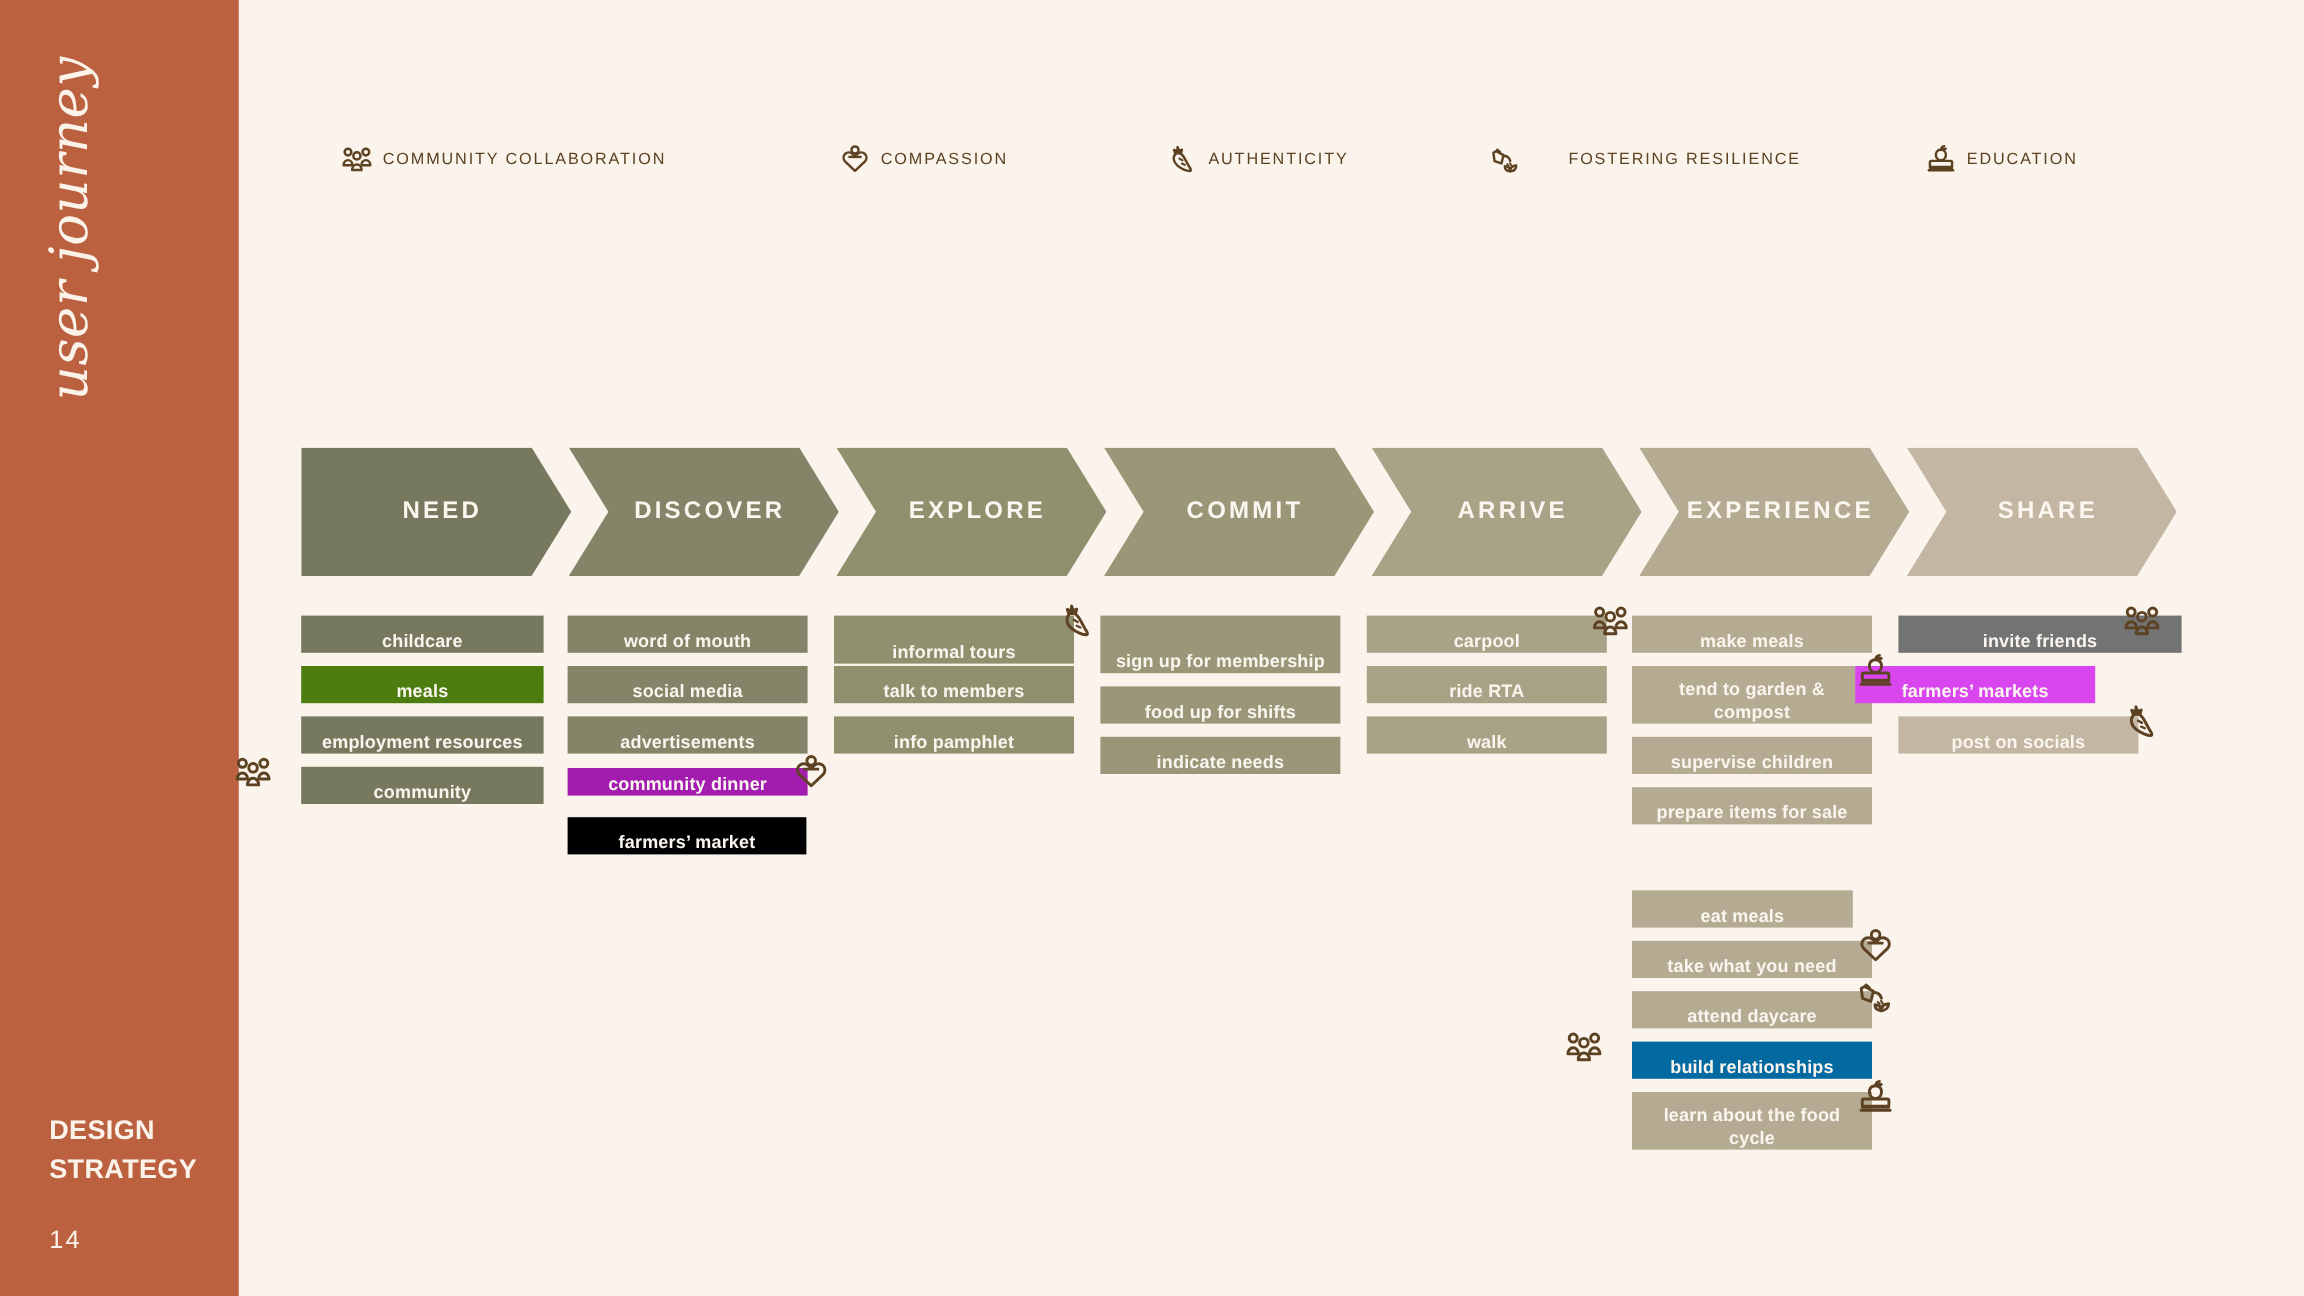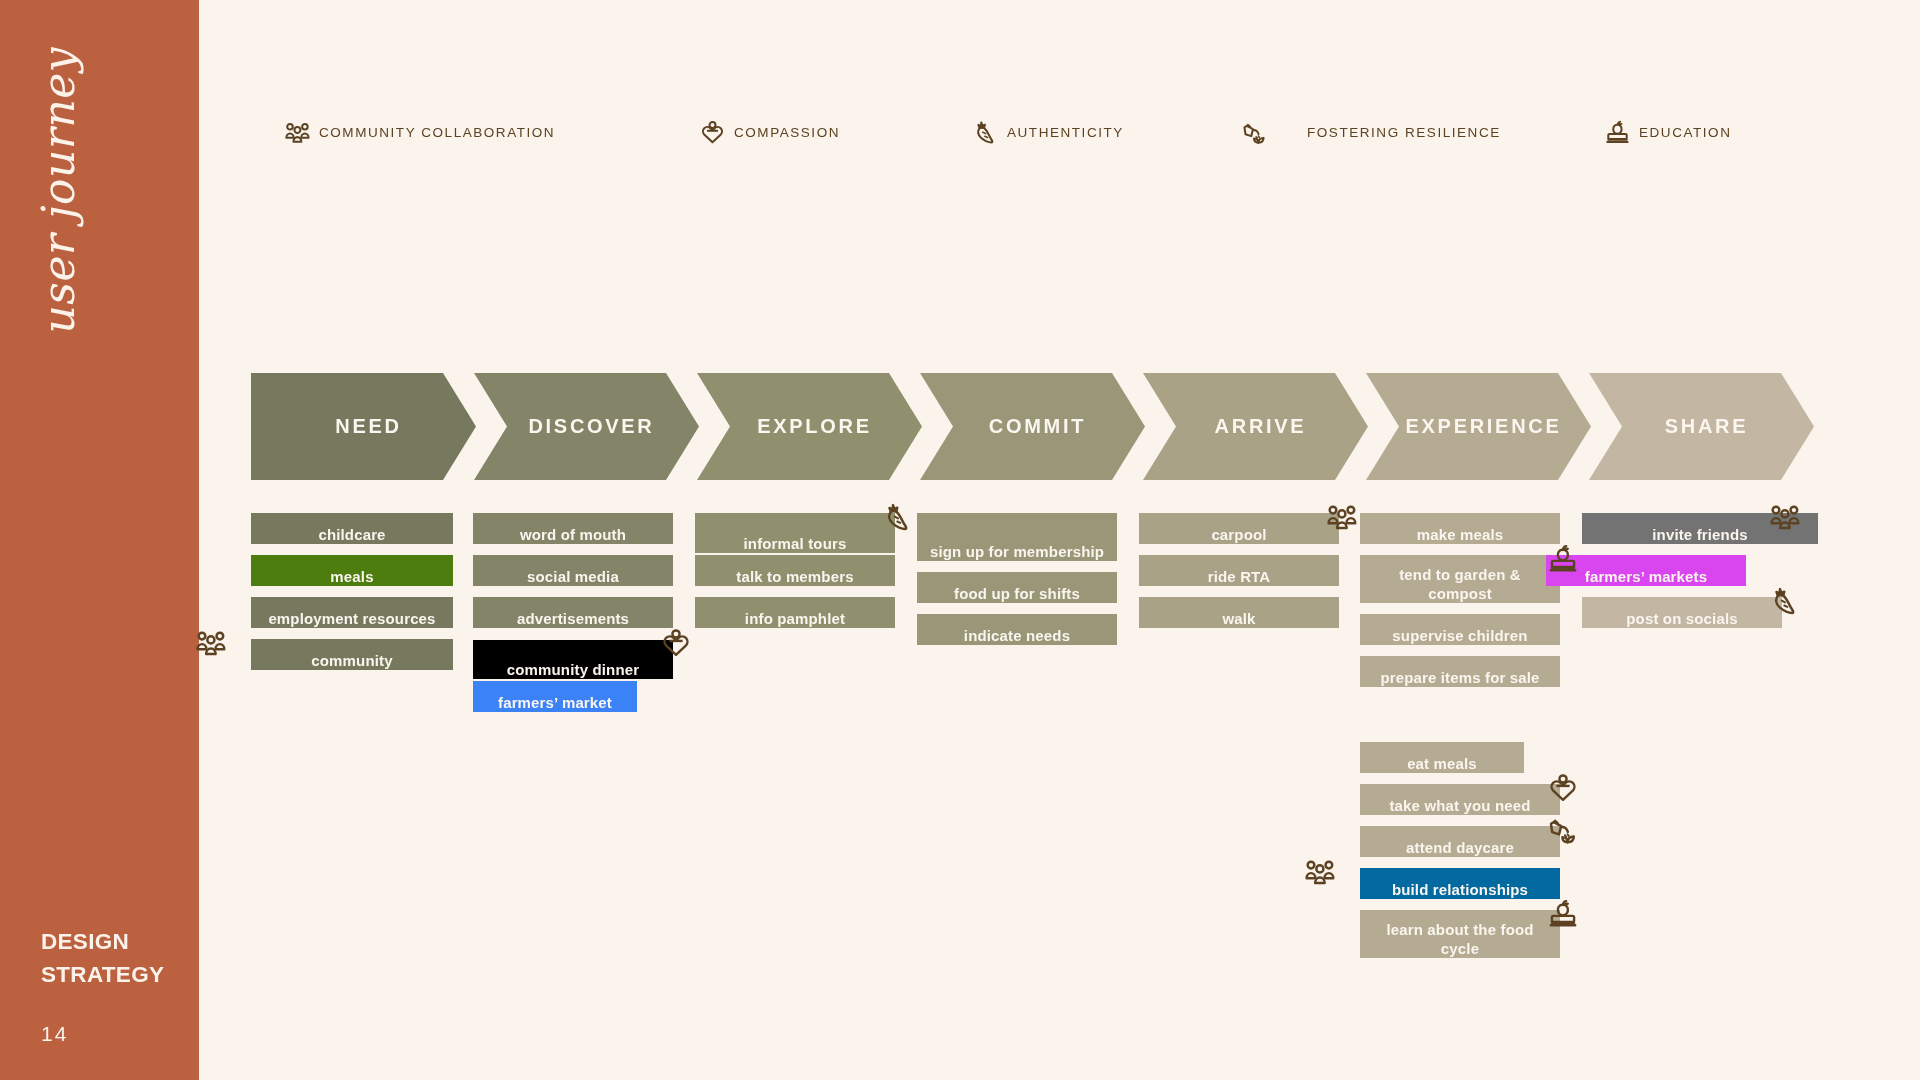--- a/index.html
+++ b/index.html
@@ -194,31 +194,31 @@
       </div>
       <div class="jbox" style="left: 473px; top: 513px; width: 200px; height: 31px; background: rgb(132, 133, 104);">
         <span>word of mouth</span>
       </div>
       <div class="jbox" style="left: 473px; top: 555px; width: 200px; height: 31px; background: rgb(132, 133, 104);">
         <span>social media</span>
       </div>
       <div class="jbox" style="left: 473px; top: 597px; width: 200px; height: 31px; background: rgb(132, 133, 104);">
         <span>advertisements</span>
       </div>
-      <div class="jbox" style="left: 473px; top: 640px; width: 200px; height: 39px; background: #000000;">
+      <div class="jbox" style="left: 473px; top: 640px; width: 200px; height: 23px; background: #a21caf;">
         <span>community dinner</span>
       </div>
       <div class="badge" style="left: 661px; top: 628px;">
         <svg class="licon" width="30" height="30" viewBox="0 0 26 26" aria-hidden="true">
       <circle cx="13" cy="5.2" r="3.1" fill="none" stroke="#5c4222" stroke-width="2.1"></circle>
       <path d="M13 23.2 L4.3 15.0 a4.6 4.6 0 0 1 6.5 -6.5 L13 10.7 L15.2 8.5 a4.6 4.6 0 0 1 6.5 6.5 Z" fill="none" stroke="#5c4222" stroke-width="2.1" stroke-linejoin="round"></path>
       <path d="M7.3 11.2 L18.7 11.2" stroke="#5c4222" stroke-width="2.1" fill="none"></path>
         </svg>
       </div>
-      <div class="jbox" style="left: 473px; top: 681px; width: 164px; height: 31px; background: #3b82f6;">
+      <div class="jbox" style="left: 473px; top: 681px; width: 199px; height: 31px; background: #000000;">
         <span>farmers’ market</span>
       </div>
       <div class="jbox" style="left: 695px; top: 513px; width: 200px; height: 40px; background: rgb(144, 144, 111);">
         <span>informal tours</span>
       </div>
       <div class="badge" style="left: 883px; top: 502px;">
         <svg class="licon" width="30" height="30" viewBox="0 0 26 26" aria-hidden="true">
       <path d="M8.6 2.6 L8.6 6.3 L5.6 5.1 L6.6 8.0 L11.6 8.0 L12.4 4.9 L10.0 6.0 Z" fill="none" stroke="#5c4222" stroke-width="2.1" stroke-linejoin="round"></path>
       <path d="M7.0 8.3 C4.2 11.3 5.0 15.8 8.6 18.8 C12.0 21.6 17.0 23.4 19.4 23.4 C20.4 23.4 20.3 22.0 19.2 20.4 C17.5 18.0 15.6 13.4 13.6 10.6 C12.2 8.6 9.6 6.9 7.0 8.3 Z" fill="none" stroke="#5c4222" stroke-width="2.1" stroke-linejoin="round"></path>
       <path d="M10.2 12.6 L13.0 14.2 M12.4 16.9 L15.0 18.1" stroke="#5c4222" stroke-width="1.7" fill="none" stroke-linecap="round"></path>
@@ -298,21 +298,21 @@
       <div class="jbox" style="left: 1582px; top: 597px; width: 200px; height: 31px; background: rgb(195, 182, 162);">
         <span>post on socials</span>
       </div>
       <div class="badge" style="left: 1770px; top: 586px;">
         <svg class="licon" width="30" height="30" viewBox="0 0 26 26" aria-hidden="true">
       <path d="M8.6 2.6 L8.6 6.3 L5.6 5.1 L6.6 8.0 L11.6 8.0 L12.4 4.9 L10.0 6.0 Z" fill="none" stroke="#5c4222" stroke-width="2.1" stroke-linejoin="round"></path>
       <path d="M7.0 8.3 C4.2 11.3 5.0 15.8 8.6 18.8 C12.0 21.6 17.0 23.4 19.4 23.4 C20.4 23.4 20.3 22.0 19.2 20.4 C17.5 18.0 15.6 13.4 13.6 10.6 C12.2 8.6 9.6 6.9 7.0 8.3 Z" fill="none" stroke="#5c4222" stroke-width="2.1" stroke-linejoin="round"></path>
       <path d="M10.2 12.6 L13.0 14.2 M12.4 16.9 L15.0 18.1" stroke="#5c4222" stroke-width="1.7" fill="none" stroke-linecap="round"></path>
         </svg>
       </div>
-      <div class="jbox" style="left: 1360px; top: 742px; width: 164px; height: 31px; background: rgb(180, 171, 146);">
+      <div class="jbox" style="left: 1360px; top: 742px; width: 184px; height: 31px; background: rgb(180, 171, 146);">
         <span>eat meals</span>
       </div>
       <div class="jbox" style="left: 1360px; top: 784px; width: 200px; height: 31px; background: rgb(180, 171, 146);">
         <span>take what you need</span>
       </div>
       <div class="badge" style="left: 1548px; top: 773px;">
         <svg class="licon" width="30" height="30" viewBox="0 0 26 26" aria-hidden="true">
       <circle cx="13" cy="5.2" r="3.1" fill="none" stroke="#5c4222" stroke-width="2.1"></circle>
       <path d="M13 23.2 L4.3 15.0 a4.6 4.6 0 0 1 6.5 -6.5 L13 10.7 L15.2 8.5 a4.6 4.6 0 0 1 6.5 6.5 Z" fill="none" stroke="#5c4222" stroke-width="2.1" stroke-linejoin="round"></path>
       <path d="M7.3 11.2 L18.7 11.2" stroke="#5c4222" stroke-width="2.1" fill="none"></path>

